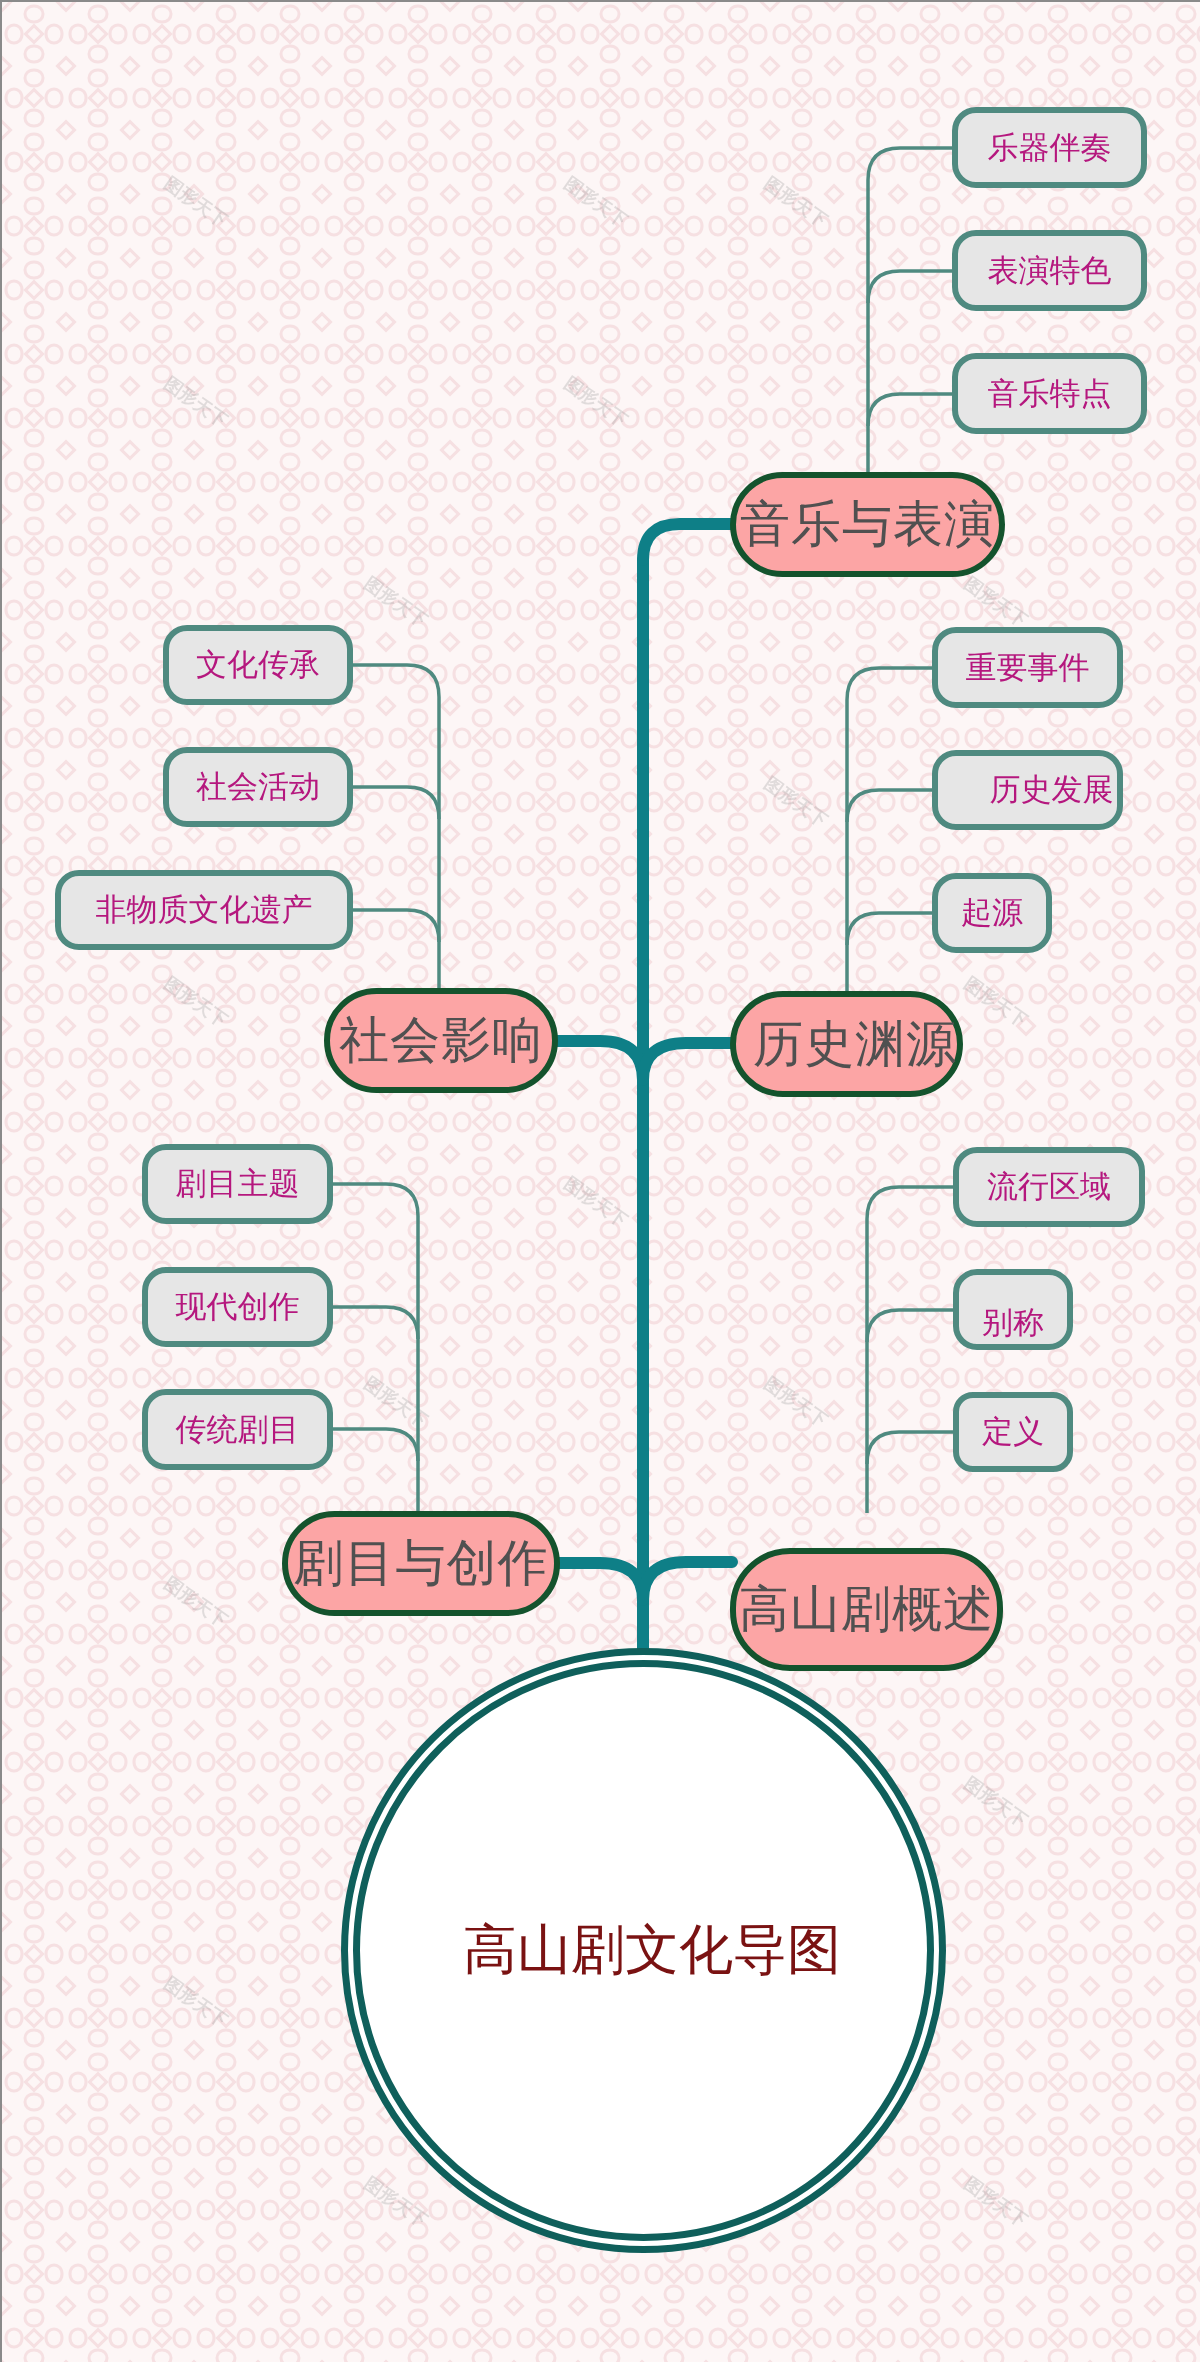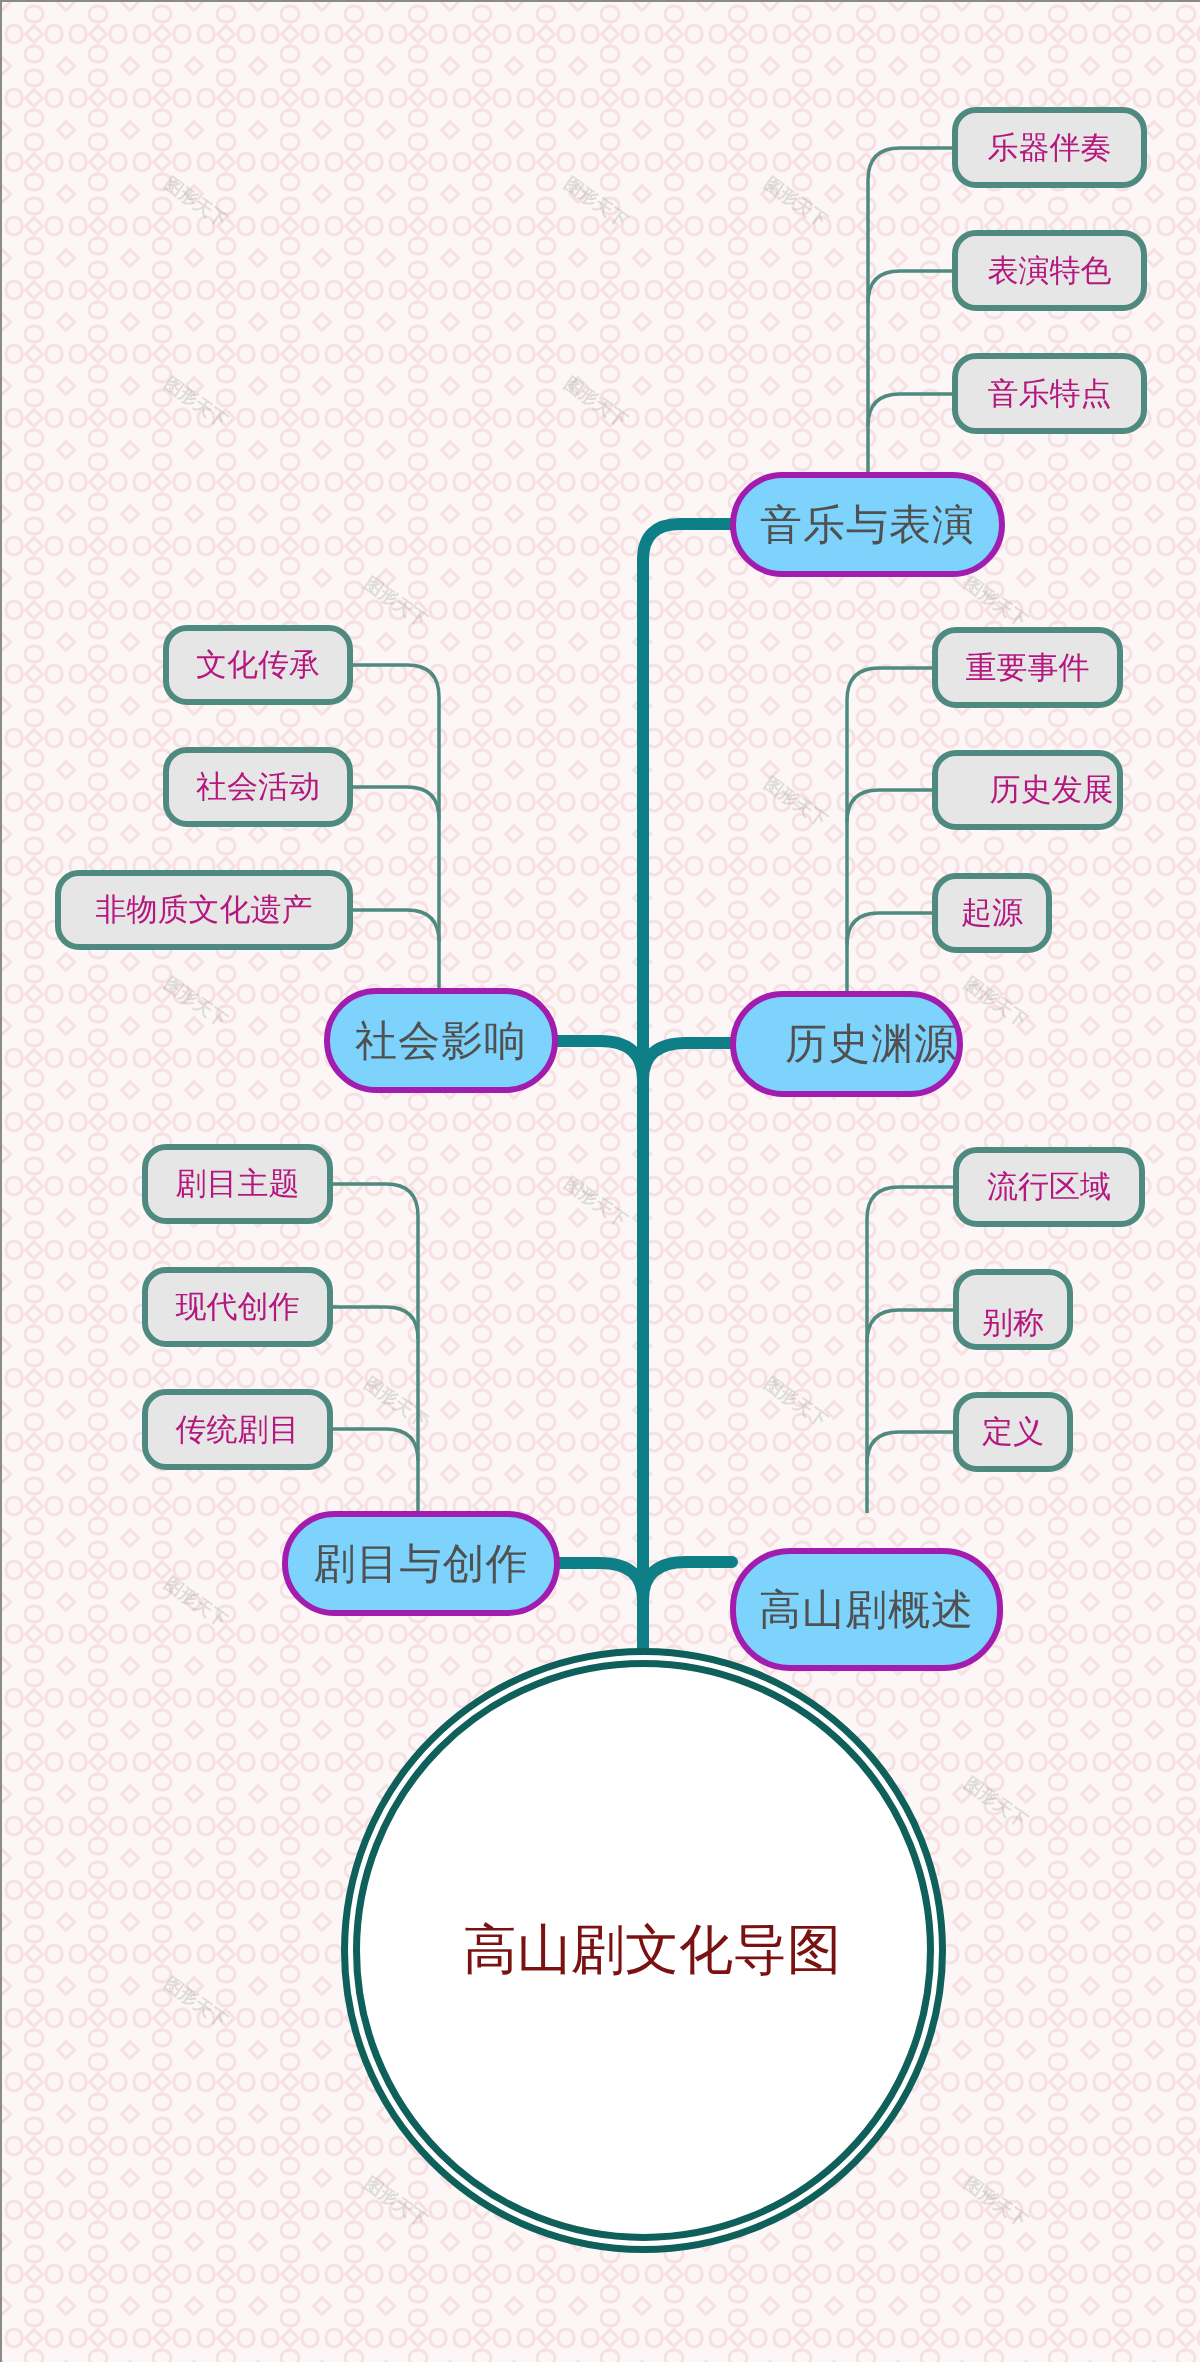--- a/index.html
+++ b/index.html
@@ -9,23 +9,23 @@
     background-color: #fdf7f7;
   }
   .bg {
     position: absolute; left: 0; top: 0; width: 1200px; height: 2362px;
     box-sizing: border-box; border: 2px solid #8a8a8a; border-right: none; border-bottom-width: 3px;
   }
   .bg svg { position: absolute; left: 0; top: 0; }
   .connectors { position: absolute; left: 0; top: 0; }
   .main-node {
     position: absolute; box-sizing: border-box;
-    background: #7dd3fc; border: 6px solid #a21caf; border-radius: 60px;
+    background: #fca5a5; border: 6px solid #14532d; border-radius: 60px;
     display: flex; align-items: center; justify-content: center;
-    color: #505050; font-size: 42px; letter-spacing: 1px; white-space: nowrap;
+    color: #505050; font-size: 50px; letter-spacing: 1px; white-space: nowrap;
   }
   .leaf-node {
     position: absolute; box-sizing: border-box;
     background: #e6e6e6; border: 6px solid #4f8a80; border-radius: 24px;
     display: flex; align-items: center; justify-content: center;
     color: #b5177e; font-size: 31px; white-space: nowrap;
   }
   .root-circle {
     position: absolute; box-sizing: border-box; border-radius: 50%;
     background: #ffffff;
@@ -178,19 +178,19 @@
 <div class="leaf-node" style="left:142px;top:1389px;width:191px;height:81px;">
   <span>传统剧目</span>
 </div>
 
 <div class="leaf-node" style="left:953px;top:1147px;width:192px;height:80px;">
   <span>流行区域</span>
 </div>
 <div class="leaf-node" style="left:953px;top:1269px;width:120px;height:81px;align-items:flex-end;">
   <span>别称</span>
 </div>
-<div class="leaf-node" style="left:953px;top:1392px;width:120px;height:80px;">
+<div class="leaf-node" style="left:953px;top:1392px;width:120px;height:80px;border-radius:20px;">
   <span>定义</span>
 </div>
 
 <div class="root-circle root-outer" style="left:341px;top:1648px;width:605px;height:605px;"></div>
 <div class="root-circle root-inner" style="left:353px;top:1660px;width:581px;height:581px;"></div>
 <div class="root-title">高山剧文化导图</div>
 
 </body></html>

